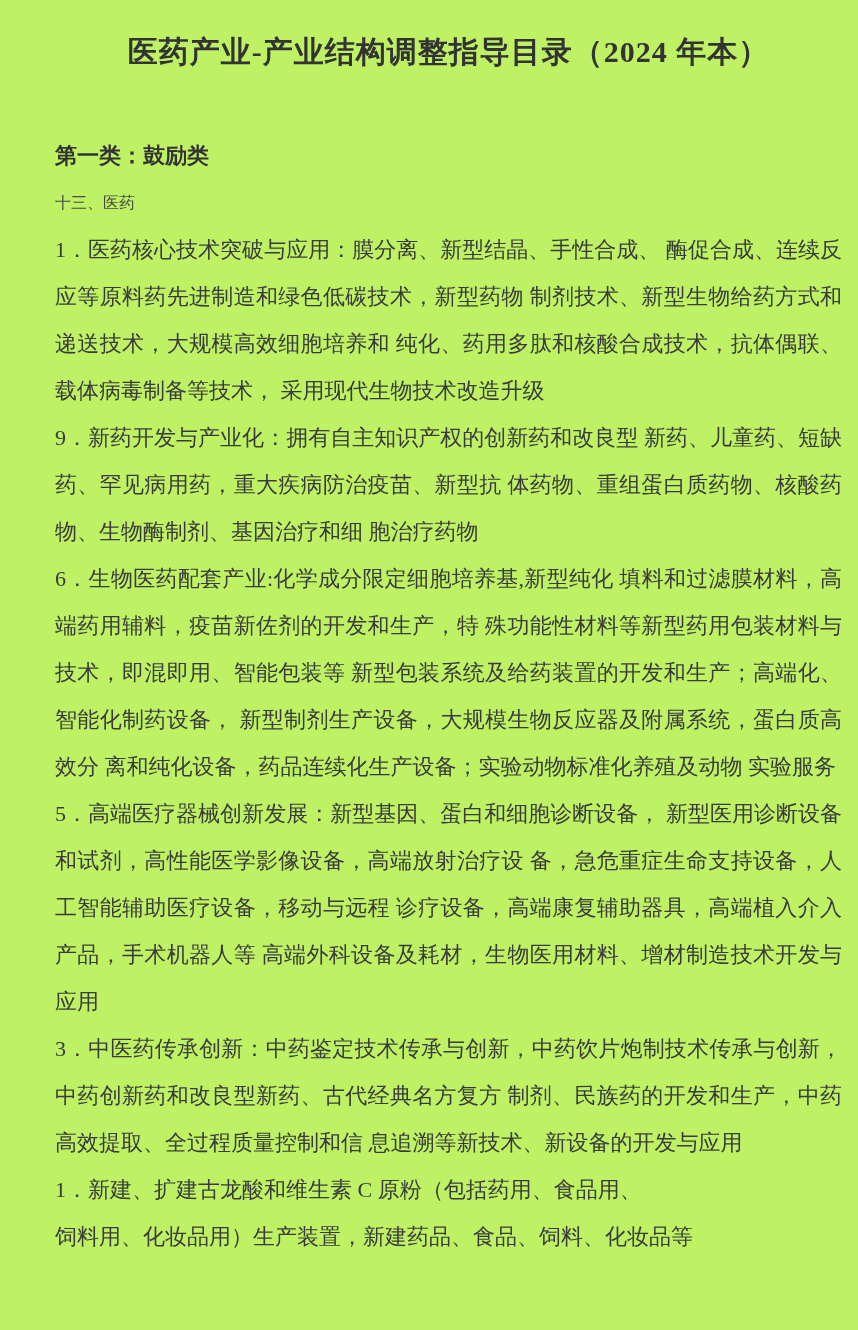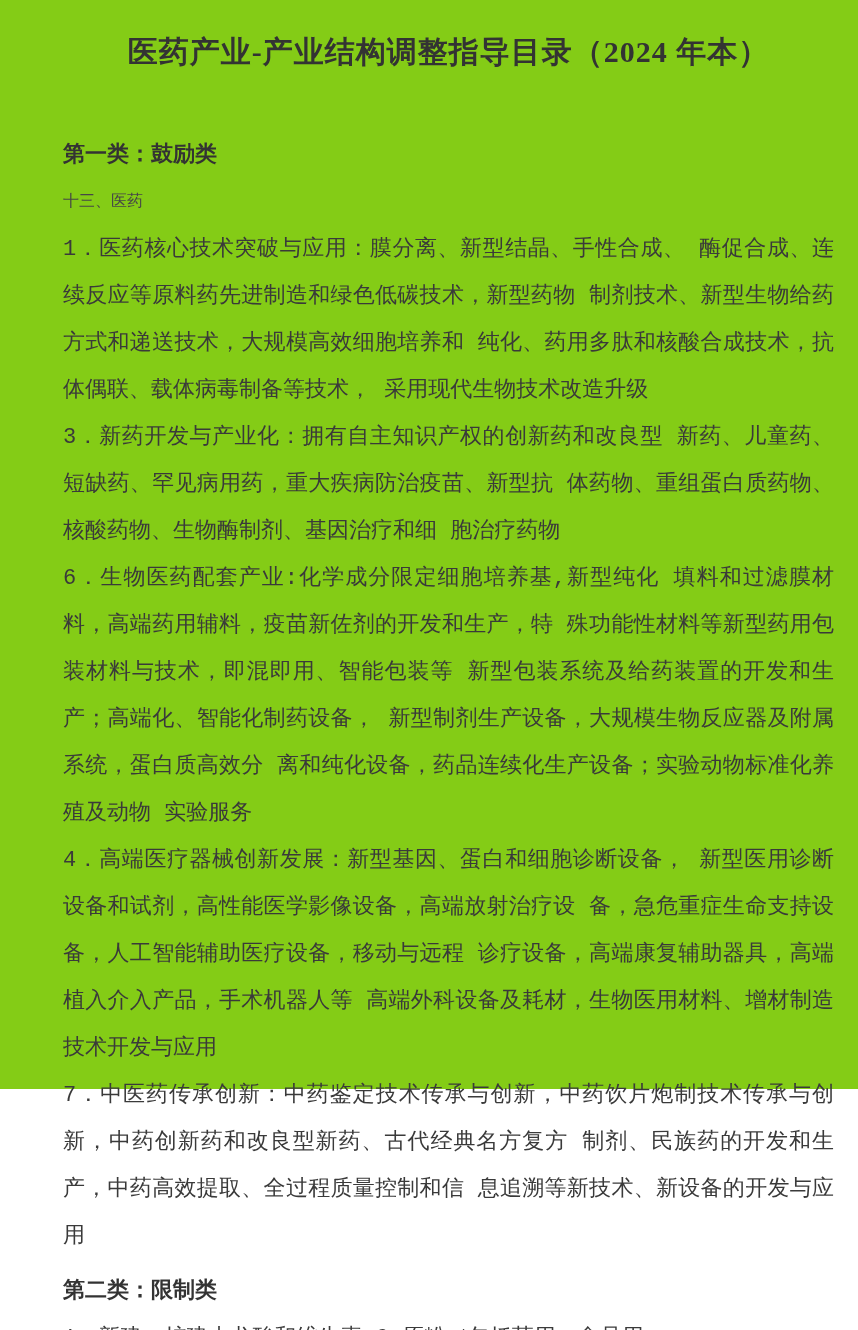--- a/index.html
+++ b/index.html
@@ -10,36 +10,35 @@
   body {
     width: 858px;
     height: 1330px;
     overflow: hidden;
     font-family: "Liberation Serif", "DejaVu Serif", serif;
     color: #3a3a3a;
   }
   .page {
     box-sizing: border-box;
     width: 858px;
-    height: 1089px;
+    height: 1330px;
     padding: 26px 16px 0 55px;
-    background: #84cc16;
+    background: #bef264;
   }
   .doc-title {
     margin: 0 0 54px 0;
     text-align: center;
     font-size: 30px;
     font-weight: bold;
     line-height: 52px;
     color: #333333;
     letter-spacing: 1px;
   }
   .section {
-    margin: 8px;
-    font-family: Liberation Mono, monospace;
+    margin: 0;
   }
   .section-heading {
     margin: 0;
     font-size: 22px;
     font-weight: bold;
     line-height: 47px;
     color: #333333;
   }
   .section-subheading {
     margin: 0;
@@ -64,25 +63,24 @@
 <body>
 
 <div class="page">
 
   <h1 class="doc-title">医药产业-产业结构调整指导目录（2024 年本）</h1>
 
   <div class="section">
     <h2 class="section-heading">第一类：鼓励类</h2>
     <h3 class="section-subheading">十三、医药</h3>
     <p class="para">1．医药核心技术突破与应用：膜分离、新型结晶、手性合成、 酶促合成、连续反应等原料药先进制造和绿色低碳技术，新型药物 制剂技术、新型生物给药方式和递送技术，大规模高效细胞培养和 纯化、药用多肽和核酸合成技术，抗体偶联、载体病毒制备等技术， 采用现代生物技术改造升级</p>
-    <p class="para">3．新药开发与产业化：拥有自主知识产权的创新药和改良型 新药、儿童药、短缺药、罕见病用药，重大疾病防治疫苗、新型抗 体药物、重组蛋白质药物、核酸药物、生物酶制剂、基因治疗和细 胞治疗药物</p>
+    <p class="para">9．新药开发与产业化：拥有自主知识产权的创新药和改良型 新药、儿童药、短缺药、罕见病用药，重大疾病防治疫苗、新型抗 体药物、重组蛋白质药物、核酸药物、生物酶制剂、基因治疗和细 胞治疗药物</p>
     <p class="para">6．生物医药配套产业:化学成分限定细胞培养基,新型纯化 填料和过滤膜材料，高端药用辅料，疫苗新佐剂的开发和生产，特 殊功能性材料等新型药用包装材料与技术，即混即用、智能包装等 新型包装系统及给药装置的开发和生产；高端化、智能化制药设备， 新型制剂生产设备，大规模生物反应器及附属系统，蛋白质高效分 离和纯化设备，药品连续化生产设备；实验动物标准化养殖及动物 实验服务</p>
-    <p class="para">4．高端医疗器械创新发展：新型基因、蛋白和细胞诊断设备， 新型医用诊断设备和试剂，高性能医学影像设备，高端放射治疗设 备，急危重症生命支持设备，人工智能辅助医疗设备，移动与远程 诊疗设备，高端康复辅助器具，高端植入介入产品，手术机器人等 高端外科设备及耗材，生物医用材料、增材制造技术开发与应用</p>
-    <p class="para">7．中医药传承创新：中药鉴定技术传承与创新，中药饮片炮制技术传承与创新，中药创新药和改良型新药、古代经典名方复方 制剂、民族药的开发和生产，中药高效提取、全过程质量控制和信 息追溯等新技术、新设备的开发与应用</p>
+    <p class="para">5．高端医疗器械创新发展：新型基因、蛋白和细胞诊断设备， 新型医用诊断设备和试剂，高性能医学影像设备，高端放射治疗设 备，急危重症生命支持设备，人工智能辅助医疗设备，移动与远程 诊疗设备，高端康复辅助器具，高端植入介入产品，手术机器人等 高端外科设备及耗材，生物医用材料、增材制造技术开发与应用</p>
+    <p class="para">3．中医药传承创新：中药鉴定技术传承与创新，中药饮片炮制技术传承与创新，中药创新药和改良型新药、古代经典名方复方 制剂、民族药的开发和生产，中药高效提取、全过程质量控制和信 息追溯等新技术、新设备的开发与应用</p>
   </div>
 
   <div class="section">
-    <h2 class="section-heading">第二类：限制类</h2>
     <p class="para prewrap">1．新建、扩建古龙酸和维生素 C 原粉（包括药用、食品用、
 饲料用、化妆品用）生产装置，新建药品、食品、饲料、化妆品等</p>
   </div>
 
 </div>
 
 </body></html>

